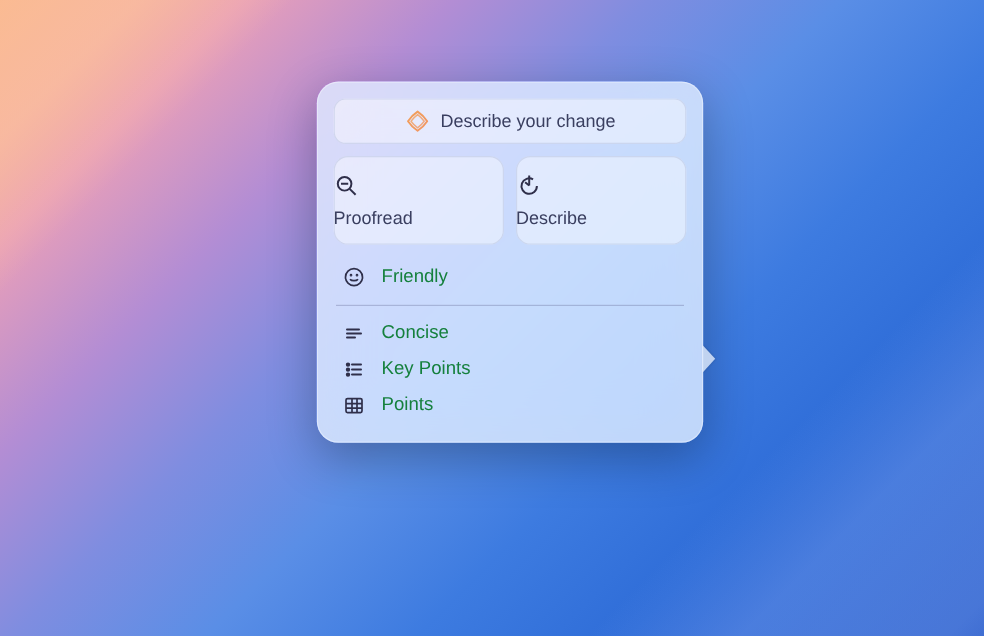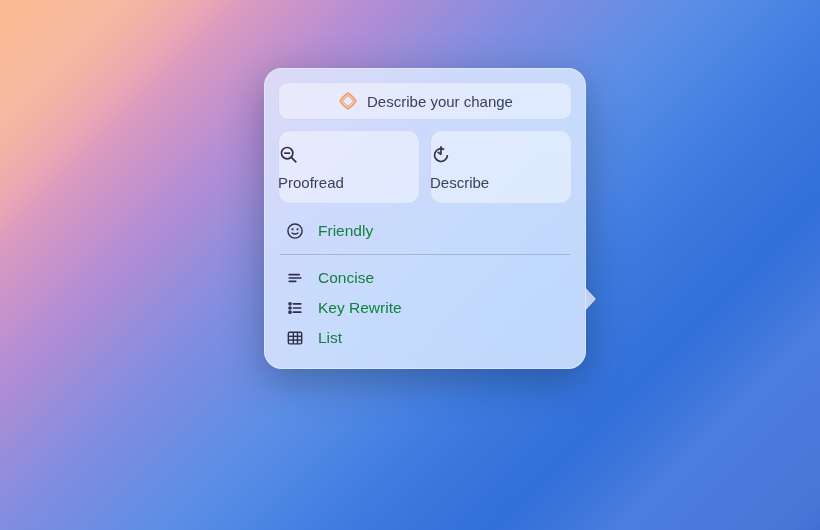--- a/index.html
+++ b/index.html
@@ -188,28 +188,28 @@
       <span class="ic">
         <svg width="20" height="20" viewBox="0 0 24 24" fill="none" stroke="#2f2f4a" stroke-width="2" stroke-linecap="round">
           <circle cx="6" cy="7" r="1.2" fill="#2f2f4a"></circle>
           <line x1="10" y1="7" x2="19" y2="7"></line>
           <circle cx="6" cy="12" r="1.2" fill="#2f2f4a"></circle>
           <line x1="10" y1="12" x2="19" y2="12"></line>
           <circle cx="6" cy="17" r="1.2" fill="#2f2f4a"></circle>
           <line x1="10" y1="17" x2="19" y2="17"></line>
         </svg>
       </span>
-      <span>Key Rewrite</span>
+      <span>Key Points</span>
     </div>
     <div class="item">
       <span class="ic">
         <svg width="20" height="20" viewBox="0 0 24 24" fill="none" stroke="#2f2f4a" stroke-width="1.7">
           <rect x="4" y="5" width="16" height="14" rx="1.5"></rect>
           <line x1="4" y1="10" x2="20" y2="10"></line>
           <line x1="4" y1="14.5" x2="20" y2="14.5"></line>
           <line x1="10" y1="5" x2="10" y2="19"></line>
           <line x1="15" y1="5" x2="15" y2="19"></line>
         </svg>
       </span>
-      <span>List</span>
+      <span>Points</span>
     </div>
   </div>
 </div>
 
 </body></html>

